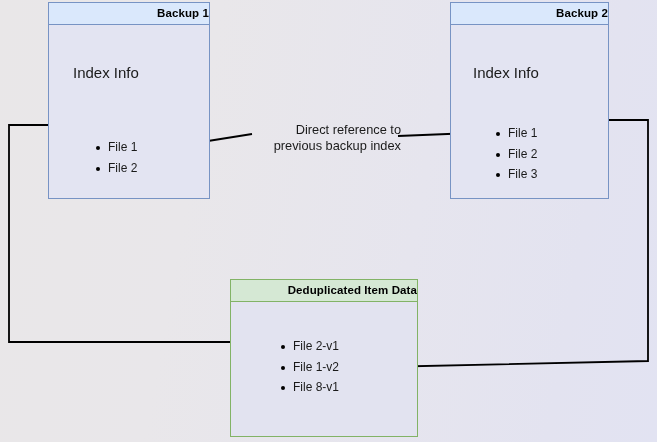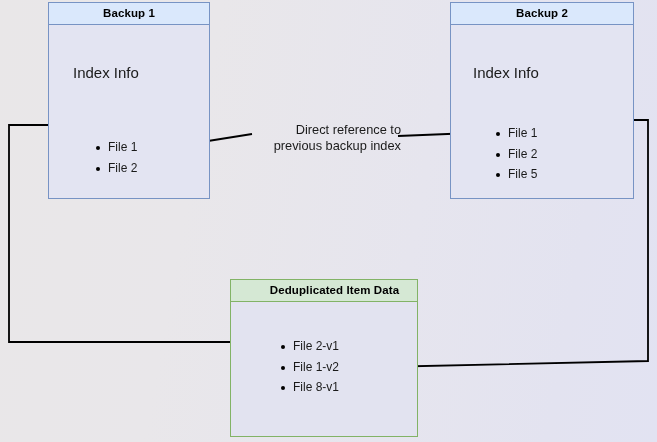--- a/index.html
+++ b/index.html
@@ -29,21 +29,21 @@
   .node {
     position: absolute;
     box-sizing: border-box;
     border: 1px solid #7793c4;
     background: #e3e4f2;
   }
   .node .hdr {
     box-sizing: border-box;
     height: 22px;
     line-height: 21px;
-    text-align: center;
+    text-align: right;
     font-size: 11.5px;
     font-weight: bold;
     color: #000000;
     background: #dae8fc;
     border-bottom: 1px solid #7793c4;
     letter-spacing: 0.1px;
   }
   .node .body {
     position: relative;
     height: calc(100% - 22px);
@@ -126,28 +126,28 @@
     <div class="hdr">Backup 1</div>
     <div class="body">
       <div class="subtitle" style="left:24px; top:39px;">Index Info</div>
       <ul class="filelist" style="left:46px; top:112px;">
         <li>File 1</li>
         <li>File 2</li>
       </ul>
     </div>
   </div>
 
-  <div class="node" style="left:450px; top:2px; width:184px; height:197px;">
+  <div class="node" style="left:450px; top:2px; width:159px; height:197px;">
     <div class="hdr">Backup 2</div>
     <div class="body">
       <div class="subtitle" style="left:22px; top:39px;">Index Info</div>
       <ul class="filelist" style="left:44px; top:98px;">
         <li>File 1</li>
         <li>File 2</li>
-        <li>File 5</li>
+        <li>File 3</li>
       </ul>
     </div>
   </div>
 
   <div class="node green" style="left:230px; top:279px; width:188px; height:158px;">
     <div class="hdr">Deduplicated Item Data</div>
     <div class="body">
       <ul class="filelist" style="left:49px; top:34px;">
         <li>File 2-v1</li>
         <li>File 1-v2</li>

